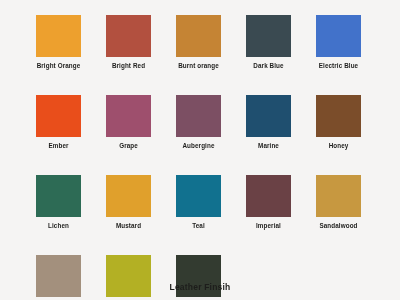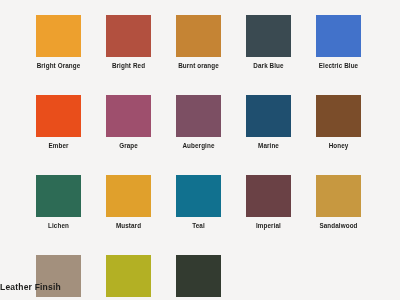--- a/index.html
+++ b/index.html
@@ -49,20 +49,21 @@
     text-align: center;
     white-space: nowrap;
     letter-spacing: 0.1px;
     line-height: 8px;
   }
   .chart-title {
     position: absolute;
     left: 0;
     right: 0;
     bottom: 8px;
+    text-align: center;
     font-size: 8.5px;
     font-weight: bold;
     color: #1d1d1b;
     letter-spacing: 0.2px;
   }
 </style>
 </head>
 <body>
 
 <div id="chart">

